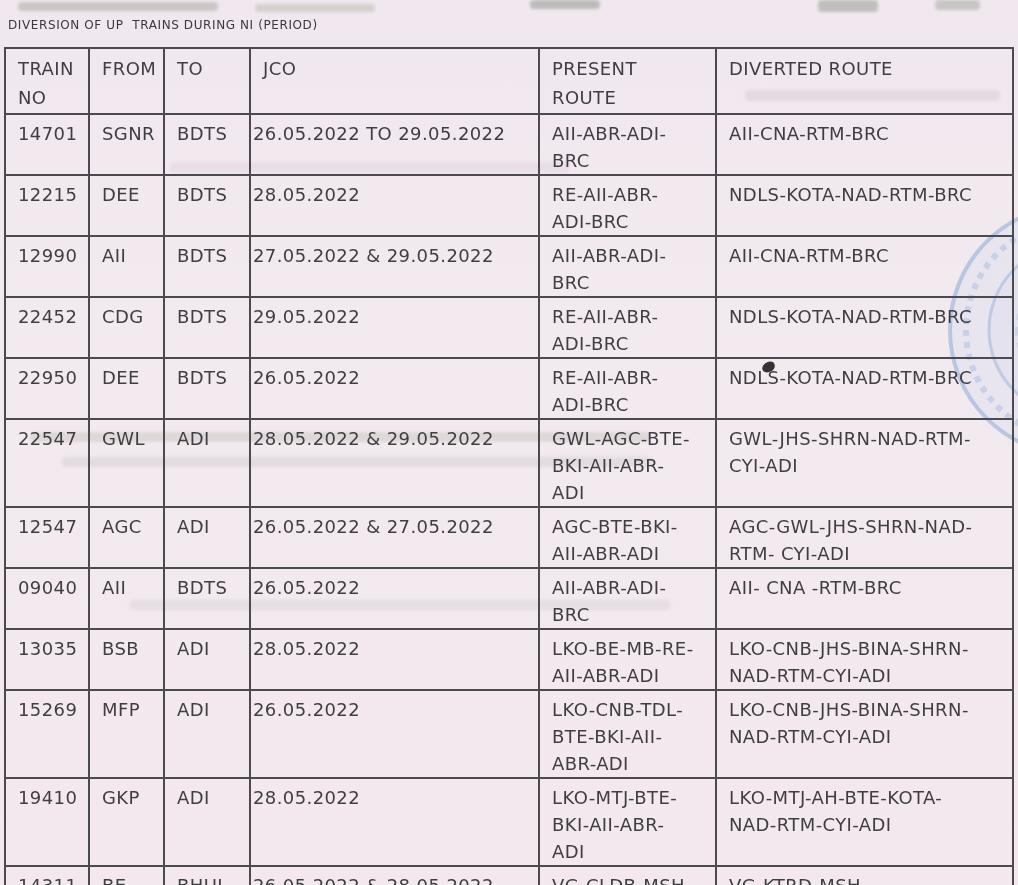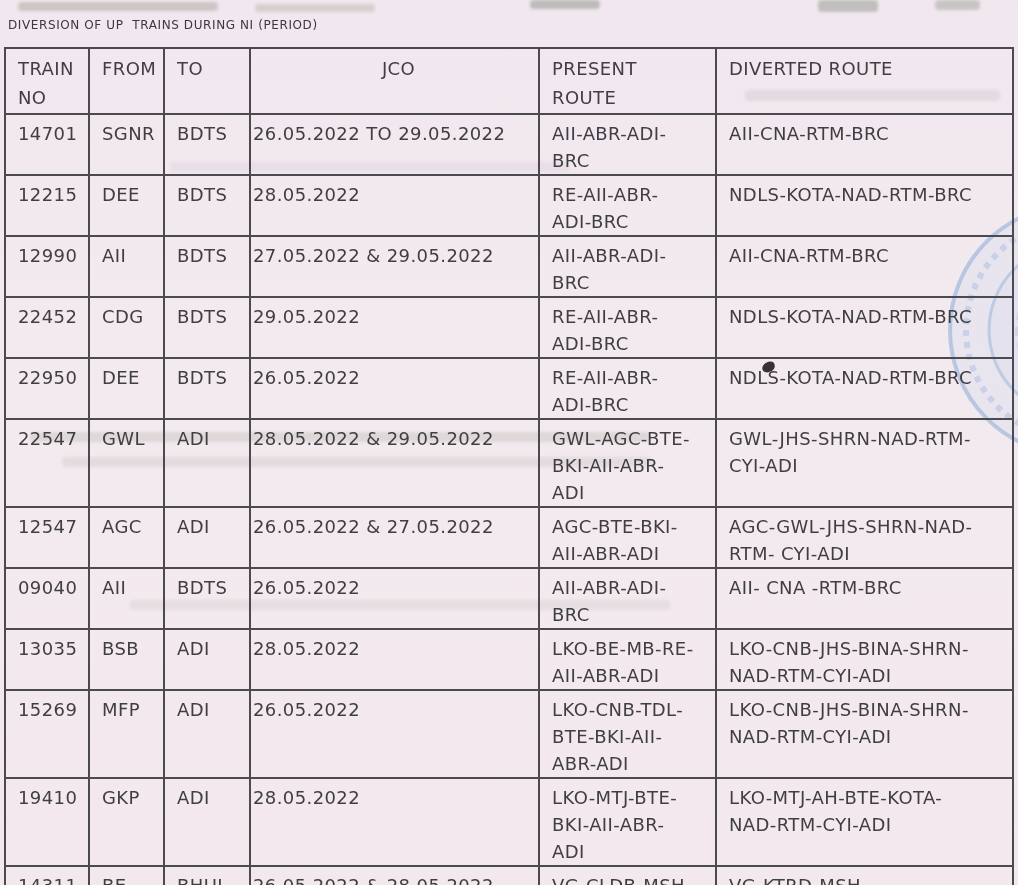--- a/index.html
+++ b/index.html
@@ -32,21 +32,21 @@
     padding:5px 4px 0 12px;
     font-size:18px;
     font-weight:normal;
     letter-spacing:.4px;
     line-height:27px;
     white-space:pre-line;
     overflow:hidden;
   }
   #diversion-table thead tr{height:66px;}
   #diversion-table th{line-height:29px;}
-  #diversion-table th.c-jco{text-align:center;}
+  #diversion-table th.c-jco{text-align:left;}
   #diversion-table td.c-jco{padding-left:2px;}
   #diversion-table td.c-present{}
   #diversion-table td.c-diverted{padding-left:12px;}
   tbody tr:nth-child(1){height:51px}
   tbody tr:nth-child(2){height:59px}
   tbody tr:nth-child(3){height:58px}
   tbody tr:nth-child(4){height:52px}
   tbody tr:nth-child(5){height:53px}
   tbody tr:nth-child(6){height:75px}
   tbody tr:nth-child(7){height:59px}

